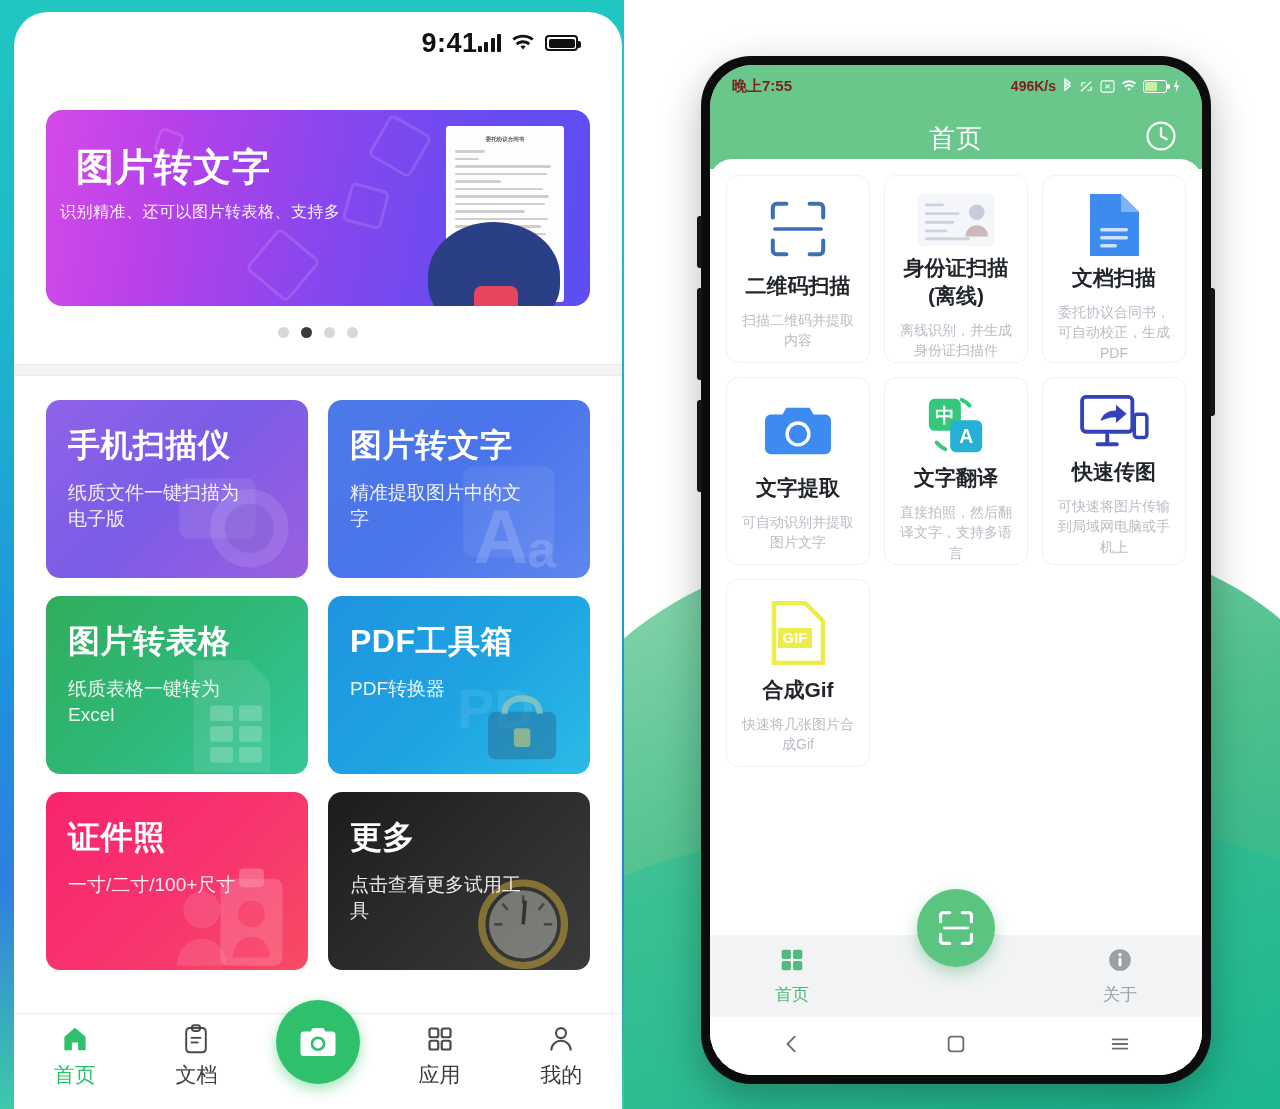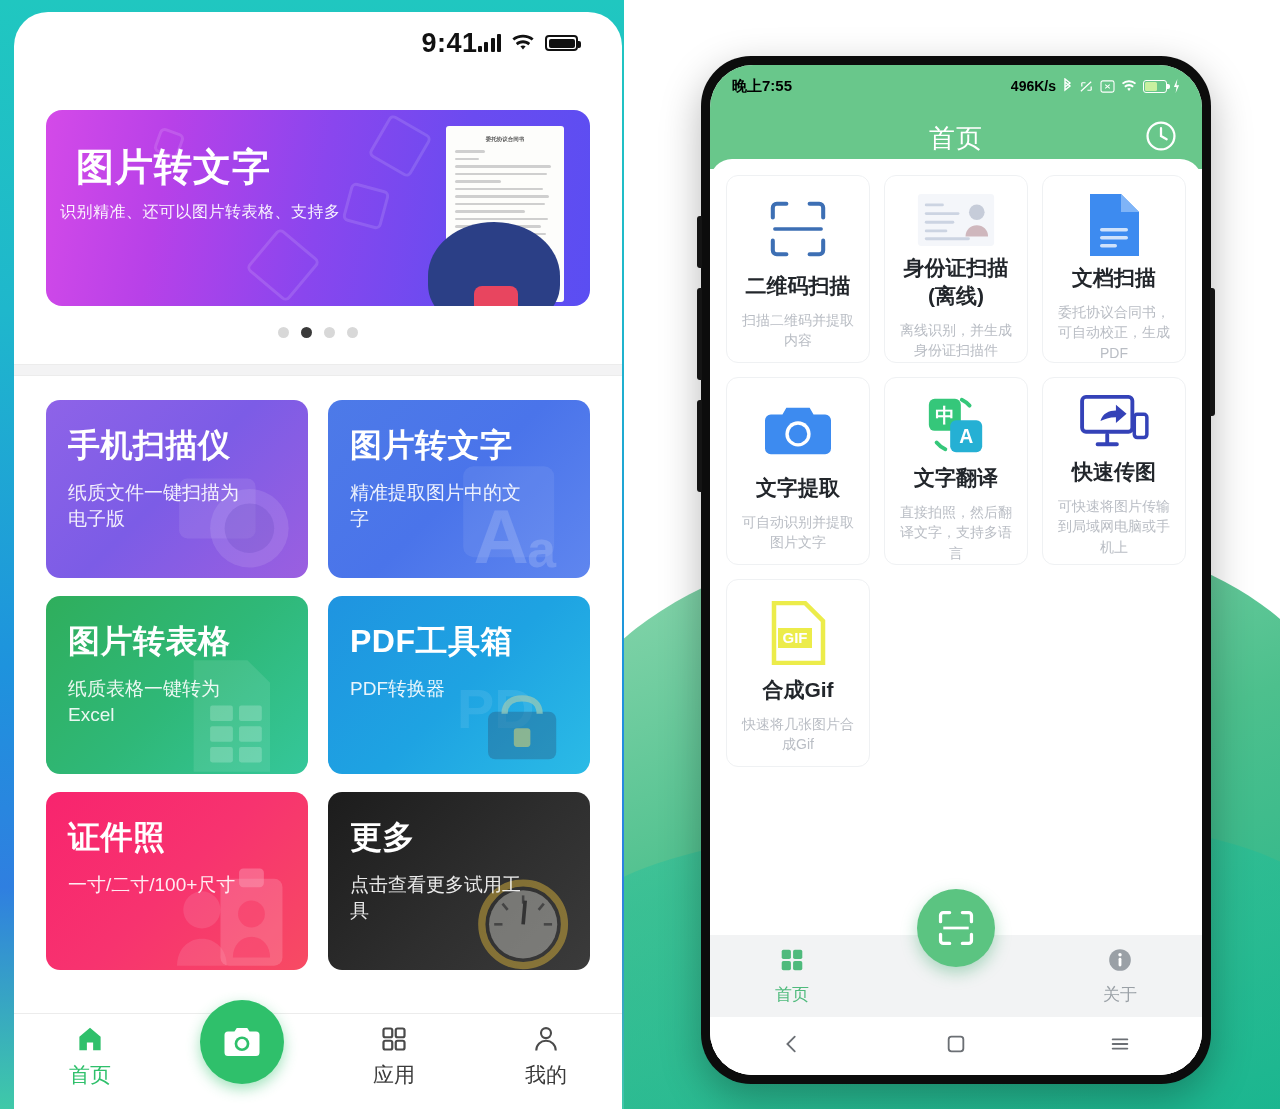--- a/index.html
+++ b/index.html
@@ -122,21 +122,21 @@
     box-shadow: 0 14px 40px rgba(0,0,0,.28);
   }
   .and-screen { width:100%; height:100%; background:#fff; border-radius:43px; overflow:hidden; position:relative; display:flex; flex-direction:column; }
   .side-btn { position:absolute; left:-4px; width:5px; background:#141414; border-radius:3px 0 0 3px; }
   .sb1 { top:160px; height:52px; }
   .sb2 { top:232px; height:92px; }
   .sb3 { top:344px; height:92px; }
   .sb-r { position:absolute; right:-4px; top:232px; width:5px; height:128px; background:#141414; border-radius:0 3px 3px 0; }
 
   .and-head { background:#69c78b; padding: 0; flex:0 0 auto; }
-  .and-status { height:42px; display:flex; align-items:center; justify-content:space-between; padding:0 22px; color:#000000; font-size:15px; font-weight:700; }
+  .and-status { height:42px; display:flex; align-items:center; justify-content:space-between; padding:0 22px; color:#7f1d1d; font-size:15px; font-weight:700; }
   .and-status .right { display:flex; align-items:center; gap:6px; font-size:14px; }
   .a-batt { width:24px; height:13px; border:1.6px solid #fff; border-radius:3px; position:relative; display:inline-block; }
   .a-batt::after{content:"";position:absolute;right:-3.5px;top:3.5px;width:2.2px;height:5px;background:#fff;border-radius:0 2px 2px 0;}
   .a-batt b { position:absolute; left:1px; top:1px; bottom:1px; width:12px; background:#c8f0a0; border-radius:1.5px; }
   .and-title { height:62px; display:flex; align-items:center; justify-content:center; position:relative; }
   .and-title .t { font-size:26px; color:#fff; font-weight:500; letter-spacing:1px; }
   .and-title .clk { position:absolute; right:24px; top:50%; transform:translateY(-50%); }
 
   .and-body { flex:1; background:#fff; border-radius:22px 22px 0 0; margin-top:-10px; padding:16px 16px 0 16px; overflow:hidden; position:relative; }
   .fgrid { display:grid; grid-template-columns:1fr 1fr 1fr; gap:14px; }
@@ -321,20 +321,31 @@
       <div class="ios-tabbar">
         <div class="ios-tab active">
           <span class="ic">
             <svg width="30" height="30" viewBox="0 0 24 24">
                 <path d="M12 3 3.5 10.2V21h6v-6.2h5V21h6V10.2z" fill="#2fc06b"></path>
               </svg>
           </span>
           <span class="lbl">首页</span>
         </div>
         <div class="ios-tab">
+          <span class="ic">
+            <svg width="28" height="30" viewBox="0 0 24 26">
+                <rect x="3.5" y="3.5" width="17" height="21" rx="3" fill="none" stroke="#4a4a4a" stroke-width="1.7"></rect>
+                <rect x="8.5" y="1" width="7" height="5" rx="2" fill="none" stroke="#4a4a4a" stroke-width="1.7"></rect>
+                <line x1="7.5" y1="12" x2="16.5" y2="12" stroke="#4a4a4a" stroke-width="1.6"></line>
+                <line x1="7.5" y1="16" x2="14" y2="16" stroke="#4a4a4a" stroke-width="1.6"></line>
+              </svg>
+          </span>
+          <span class="lbl">文档</span>
+        </div>
+        <div class="ios-tab">
           <span class="cam-fab">
             <svg width="42" height="42" viewBox="0 0 24 24">
                 <path d="M9 4h6l1.3 2H20a2 2 0 0 1 2 2v10a2 2 0 0 1-2 2H4a2 2 0 0 1-2-2V8a2 2 0 0 1 2-2h3.7z" fill="#fff"></path>
                 <circle cx="12" cy="13" r="4.2" fill="#2fc06b"></circle>
                 <circle cx="12" cy="13" r="2.7" fill="#fff"></circle>
               </svg>
           </span>
         </div>
         <div class="ios-tab">
           <span class="ic">

